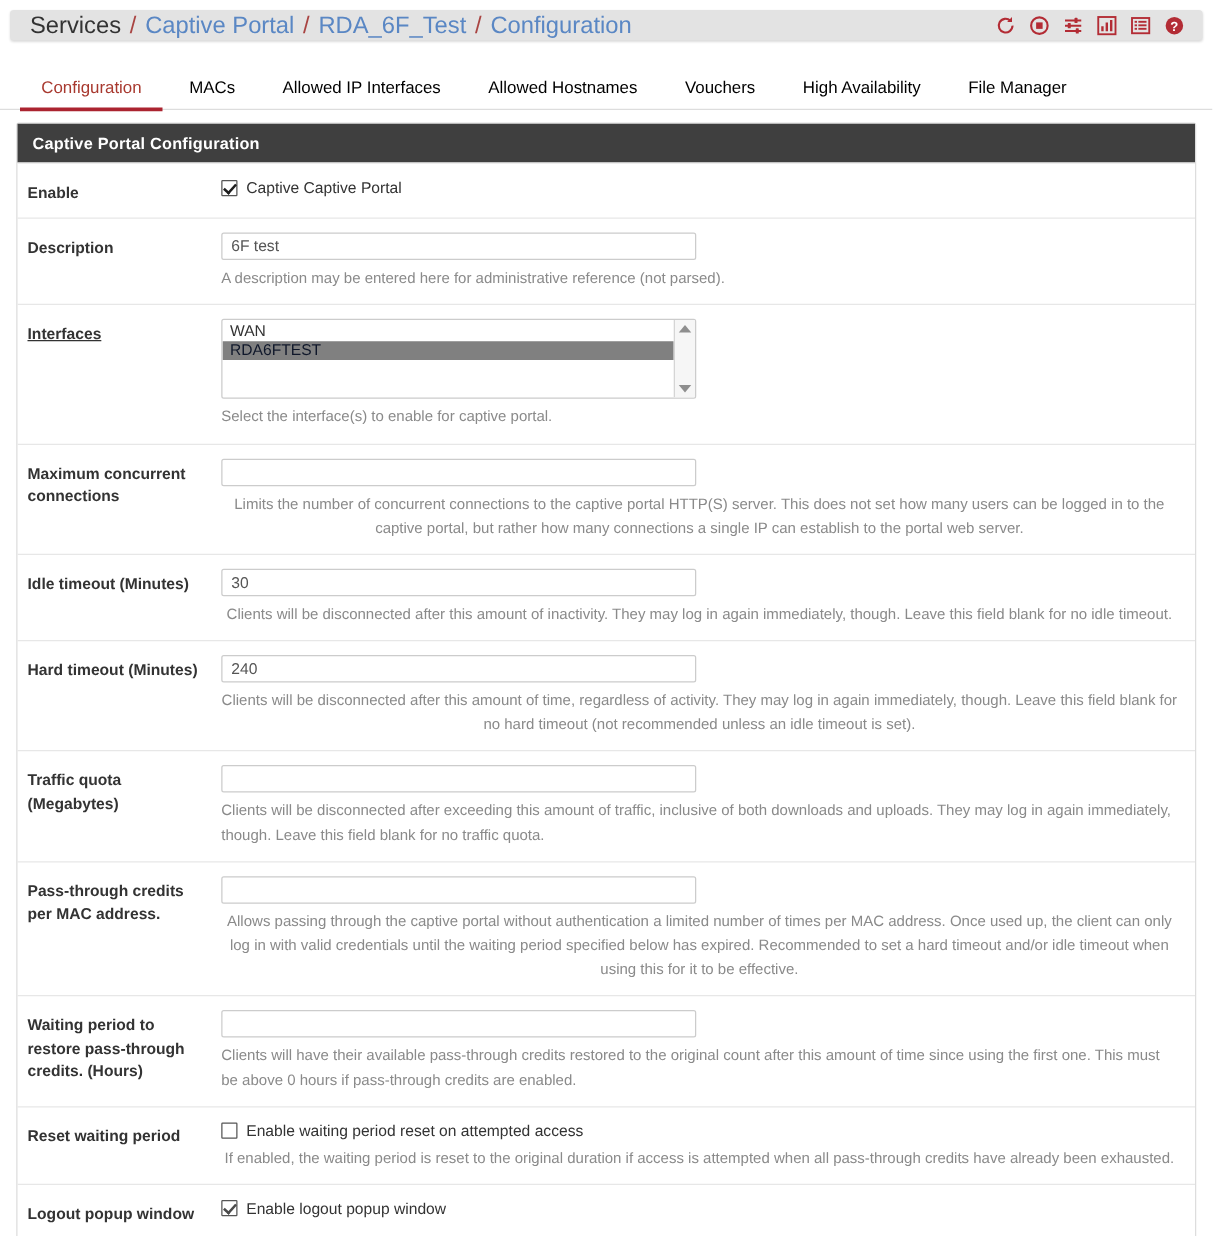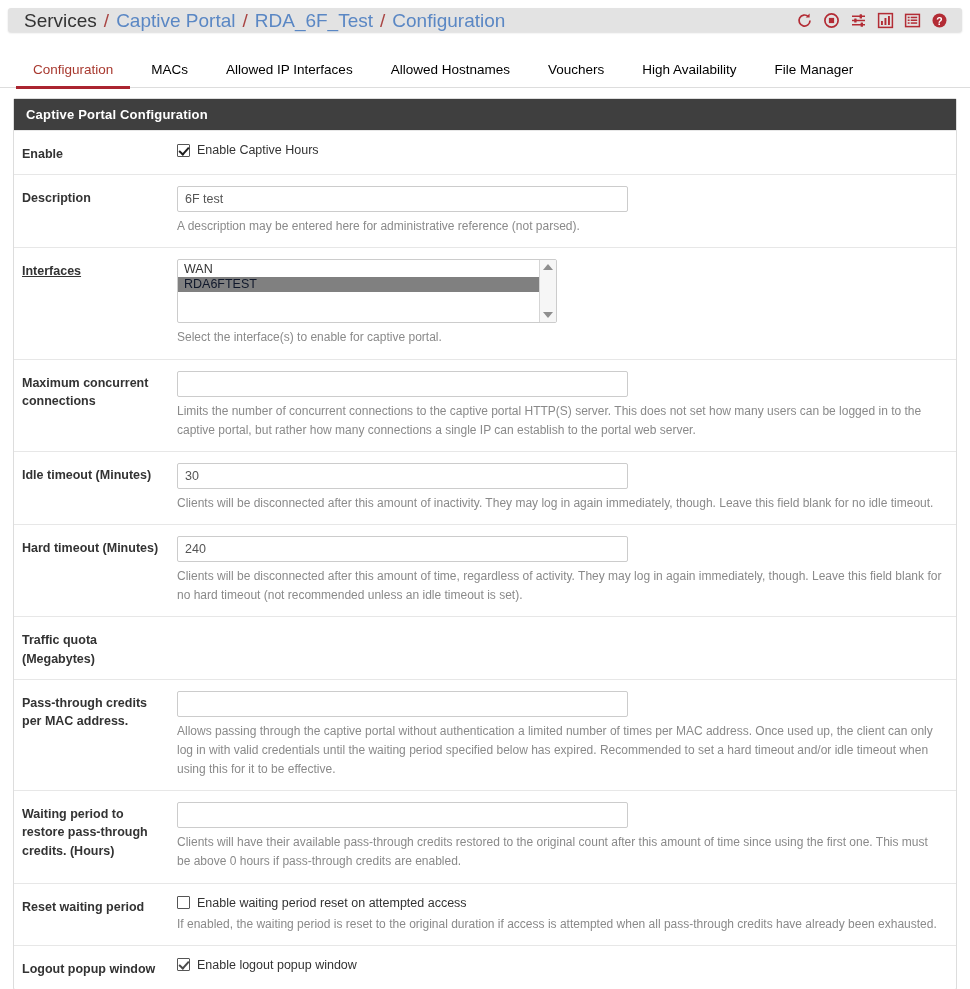--- a/index.html
+++ b/index.html
@@ -97,40 +97,40 @@
     color: #333333;
     padding: 3px 12px 0 8px;
     line-height: 1.45;
   }
   .lbl .req { text-decoration: underline; }
 
   .ctl { flex: 1 1 auto; min-width: 0; padding-right: 2px; }
 
   .inp {
     display: block;
-    width: 451px;
+    width: 380px;
     height: 22px;
     border: 1px solid #cccccc;
     border-radius: 2px;
     background: #ffffff;
     font-family: "Liberation Sans", sans-serif;
     font-size: 12.5px;
     color: #555555;
-    padding: 12px 7px;
+    padding: 2px 7px;
     outline: none;
   }
 
   .help {
     font-size: 12px;
     color: #8a8a8a;
     line-height: 1.6;
     margin-top: 5px;
     max-width: 768px;
   }
-  .help.wide { max-width: 772px; }
+  .help.wide { max-width: 772px; text-align: center; }
 
   .chkline { display: flex; align-items: center; gap: 7px; padding-top: 1px; }
   .chkline .cbtxt { font-size: 12.5px; color: #333333; }
 
   .cb {
     width: 13px; height: 13px;
     border: 1px solid #555555;
     background: #ffffff;
     border-radius: 1px;
     position: relative;
@@ -266,21 +266,21 @@
 </div>
 
 <div class="panel">
   <div class="panel-head">Captive Portal Configuration</div>
 
   <div class="row">
     <div class="lbl">Enable</div>
     <div class="ctl">
       <div class="chkline">
         <span class="cb on"></span>
-        <span class="cbtxt">Enable Captive Hours</span>
+        <span class="cbtxt">Captive Captive Portal</span>
       </div>
     </div>
   </div>
 
   <div class="row">
     <div class="lbl">Description</div>
     <div class="ctl">
       <input class="inp" type="text" value="6F test" style="">
       <div class="help">A description may be entered here for administrative reference (not parsed).</div>
     </div>
@@ -322,20 +322,24 @@
   <div class="row">
     <div class="lbl">Hard timeout (Minutes)</div>
     <div class="ctl">
       <input class="inp" type="text" value="240" style="">
       <div class="help wide">Clients will be disconnected after this amount of time, regardless of activity. They may log in again immediately, though. Leave this field blank for no hard timeout (not recommended unless an idle timeout is set).</div>
     </div>
   </div>
 
   <div class="row">
     <div class="lbl">Traffic quota (Megabytes)</div>
+    <div class="ctl">
+      <input class="inp" type="text" value="" style="">
+      <div class="help">Clients will be disconnected after exceeding this amount of traffic, inclusive of both downloads and uploads. They may log in again immediately, though. Leave this field blank for no traffic quota.</div>
+    </div>
   </div>
 
   <div class="row">
     <div class="lbl">Pass-through credits per MAC address.</div>
     <div class="ctl">
       <input class="inp" type="text" value="" style="">
       <div class="help wide">Allows passing through the captive portal without authentication a limited number of times per MAC address. Once used up, the client can only log in with valid credentials until the waiting period specified below has expired. Recommended to set a hard timeout and/or idle timeout when using this for it to be effective.</div>
     </div>
   </div>
 

